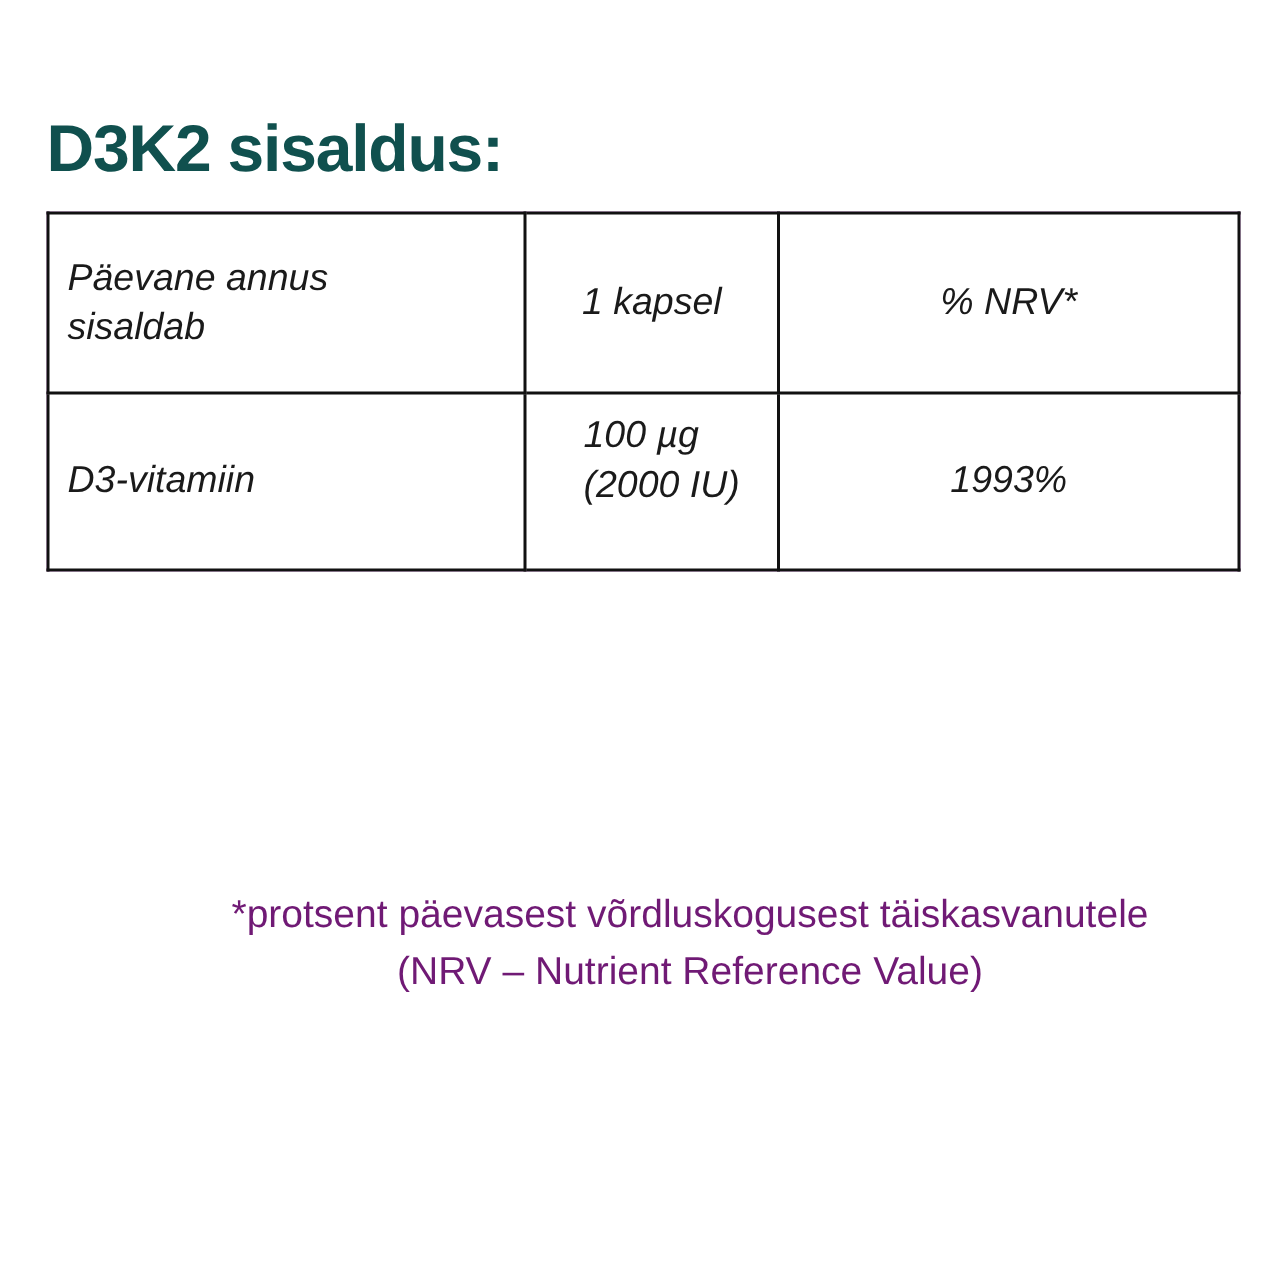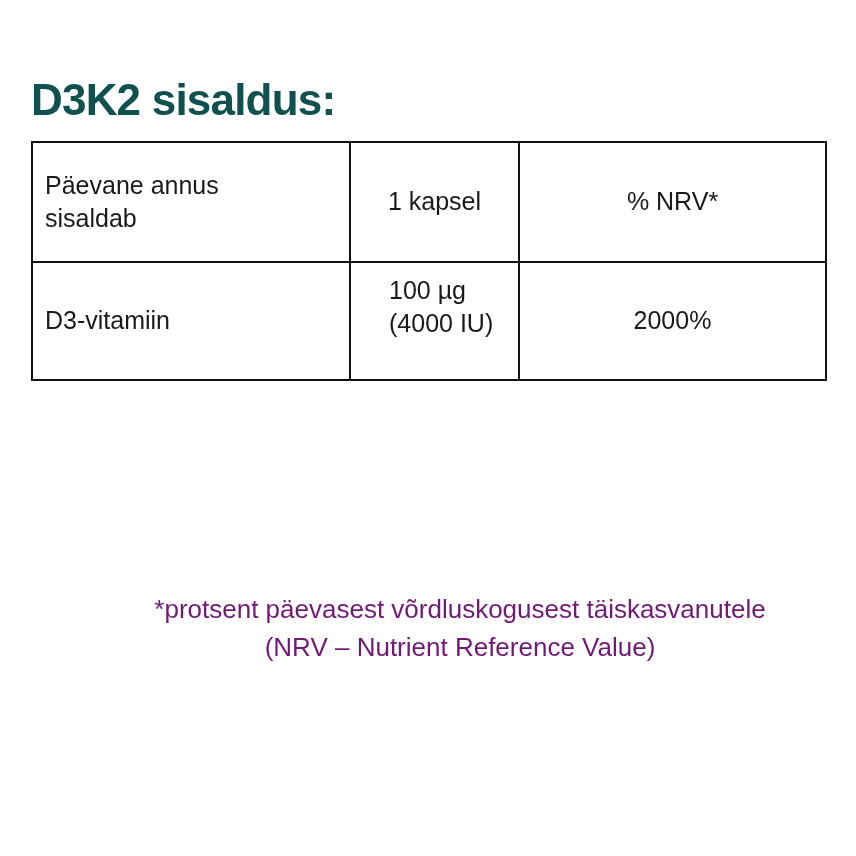--- a/index.html
+++ b/index.html
@@ -38,20 +38,21 @@
 
   
   .nutrition-table {
     position: absolute;
     left: 31px;
     top: 141px;
     width: 794px;
     border-collapse: collapse;
     table-layout: fixed;
     background: #f0abfc;
+    font-style: italic;
   }
   .nutrition-table td {
     border: 2px solid #111111;
     font-size: 25px;
     line-height: 1.33;
     color: #1a1a1a;
     padding: 0;
     vertical-align: middle;
     background: #ffffff;
   }
@@ -147,25 +148,25 @@
 
       <tr class="row-d3">
         <td class="cell-name">
           <span class="cell-inner">
             <span class="line">D3-vitamiin</span>
           </span>
         </td>
         <td class="cell-amount shift-up">
           <span class="cell-inner">
             <span class="line">100 µg</span>
-            <span class="line">(4000 IU)</span>
+            <span class="line">(2000 IU)</span>
           </span>
         </td>
         <td class="cell-nrv">
-          <span class="cell-inner">2000%</span>
+          <span class="cell-inner">1993%</span>
         </td>
       </tr>
 
 
 
     </tbody>
   </table>
 
   <div class="footnote">
     <span class="line">*protsent päevasest võrdluskogusest täiskasvanutele</span>

